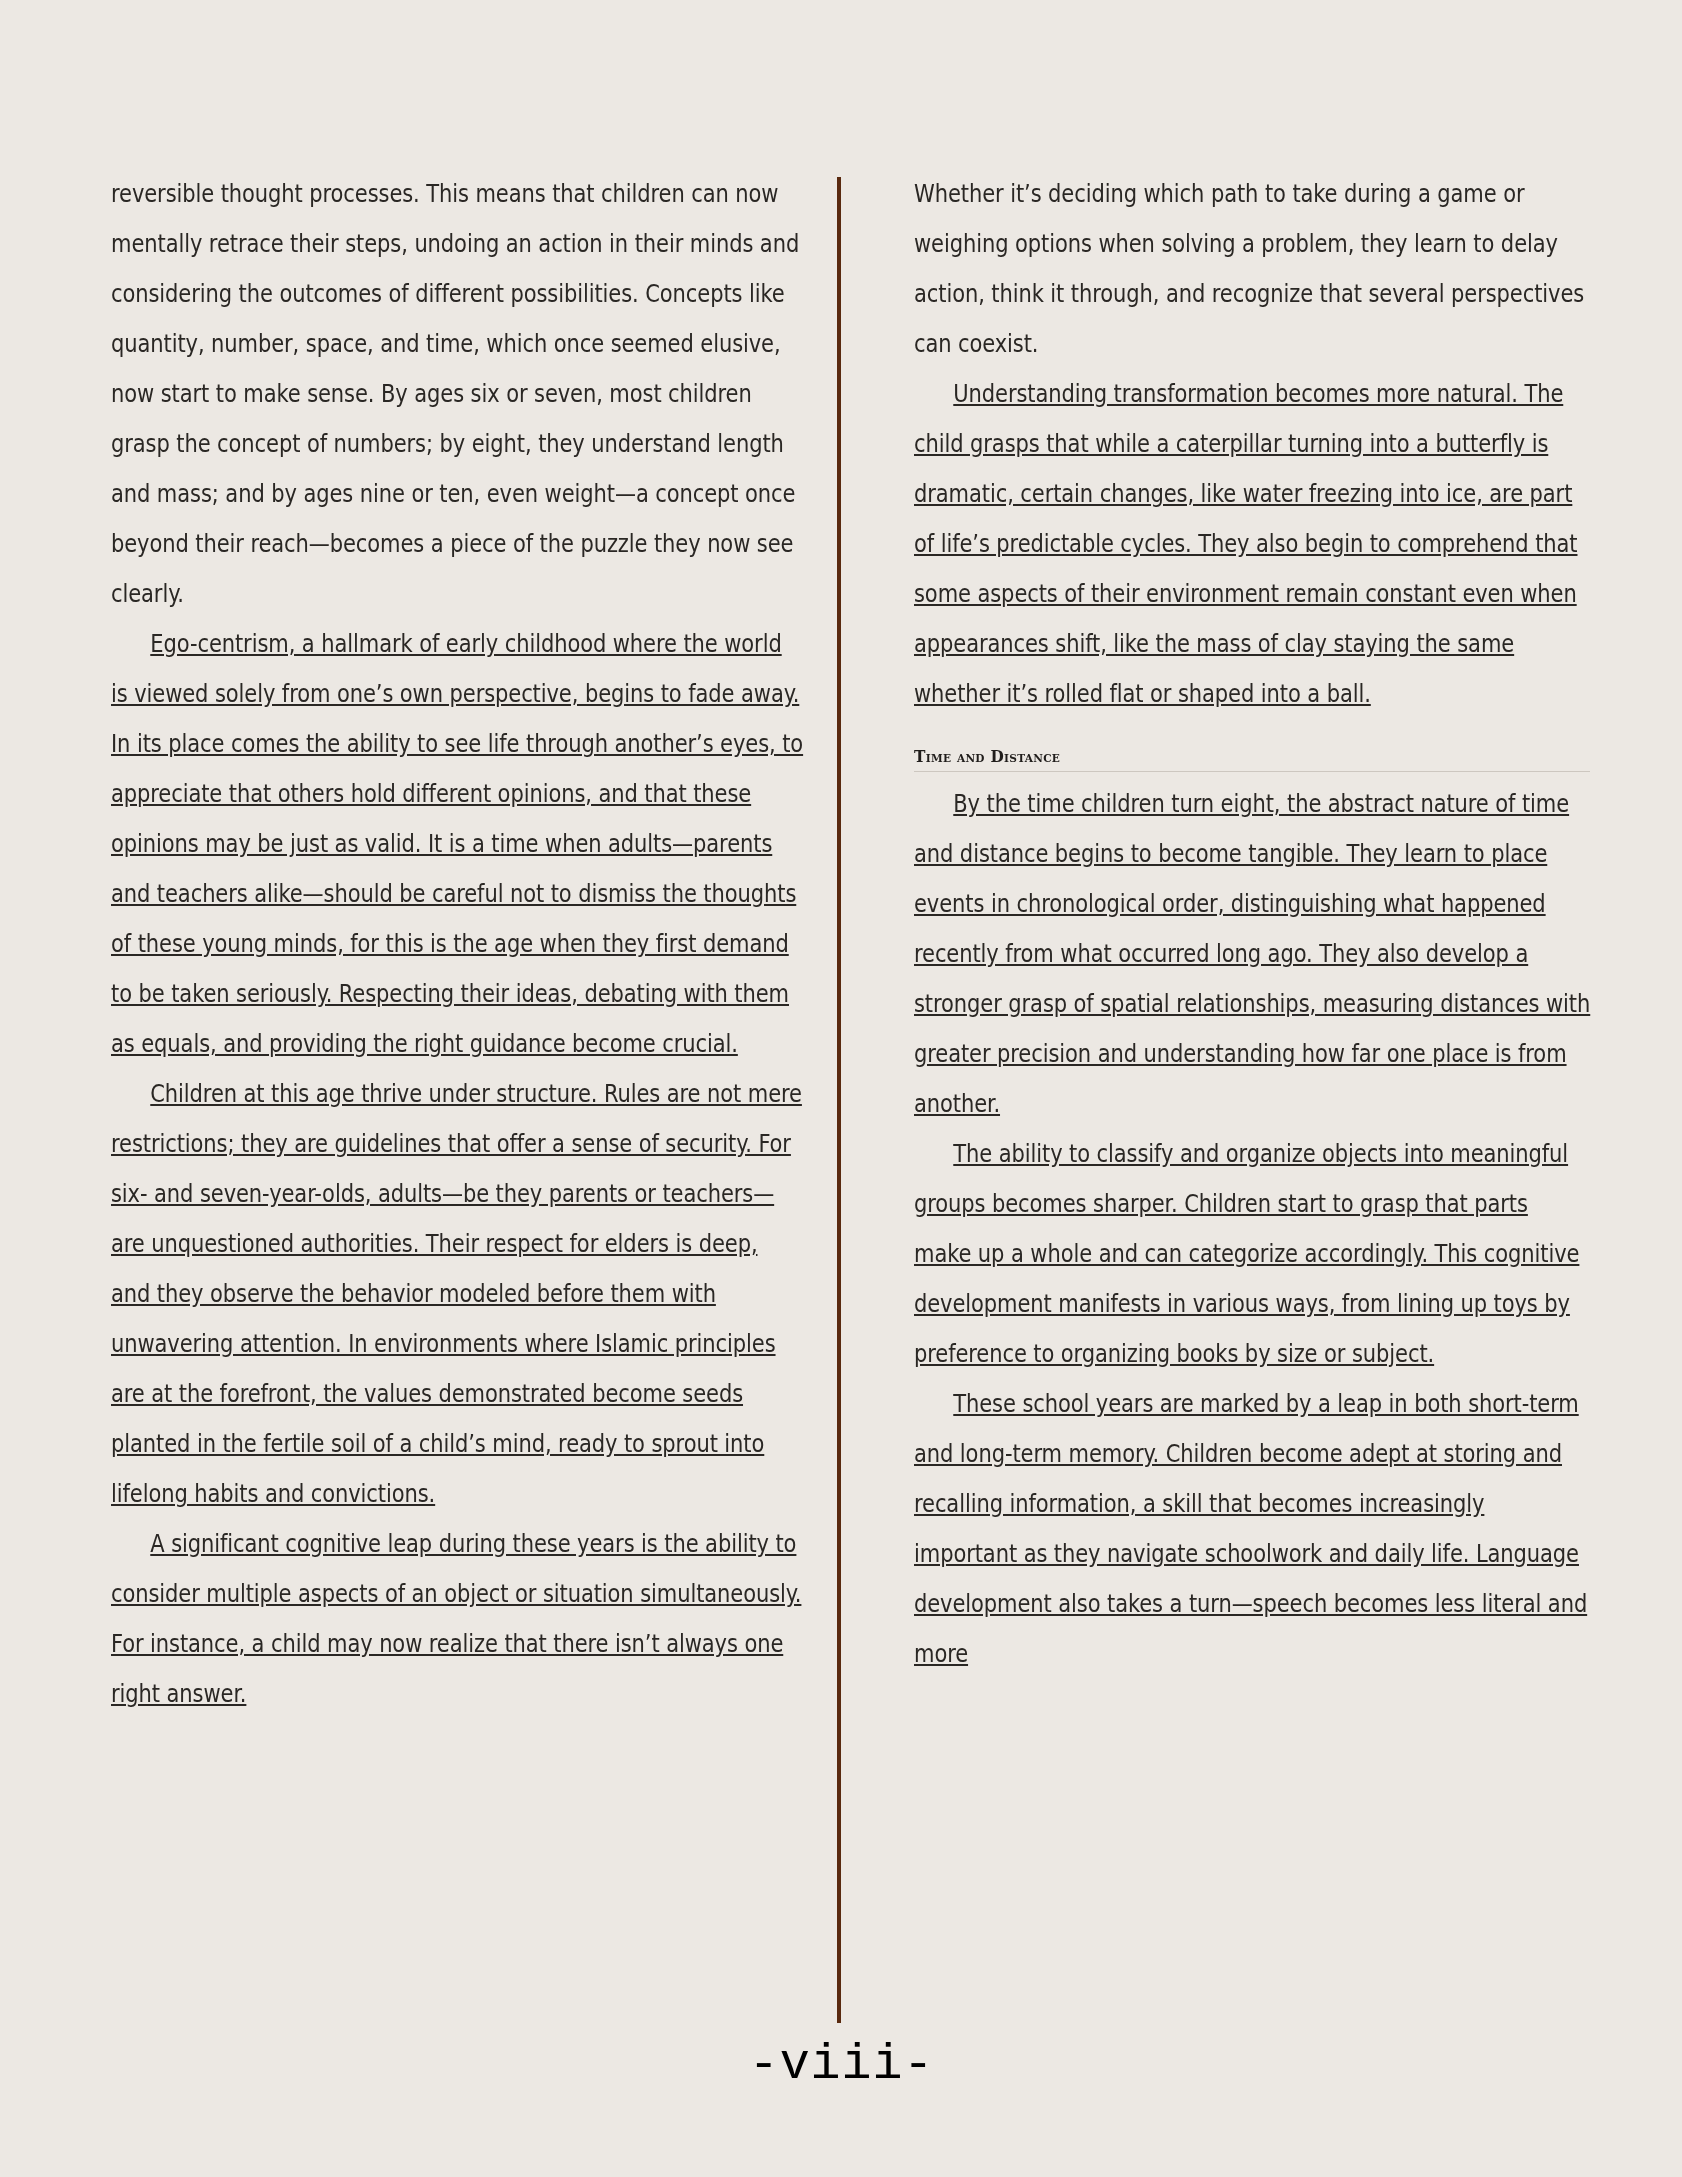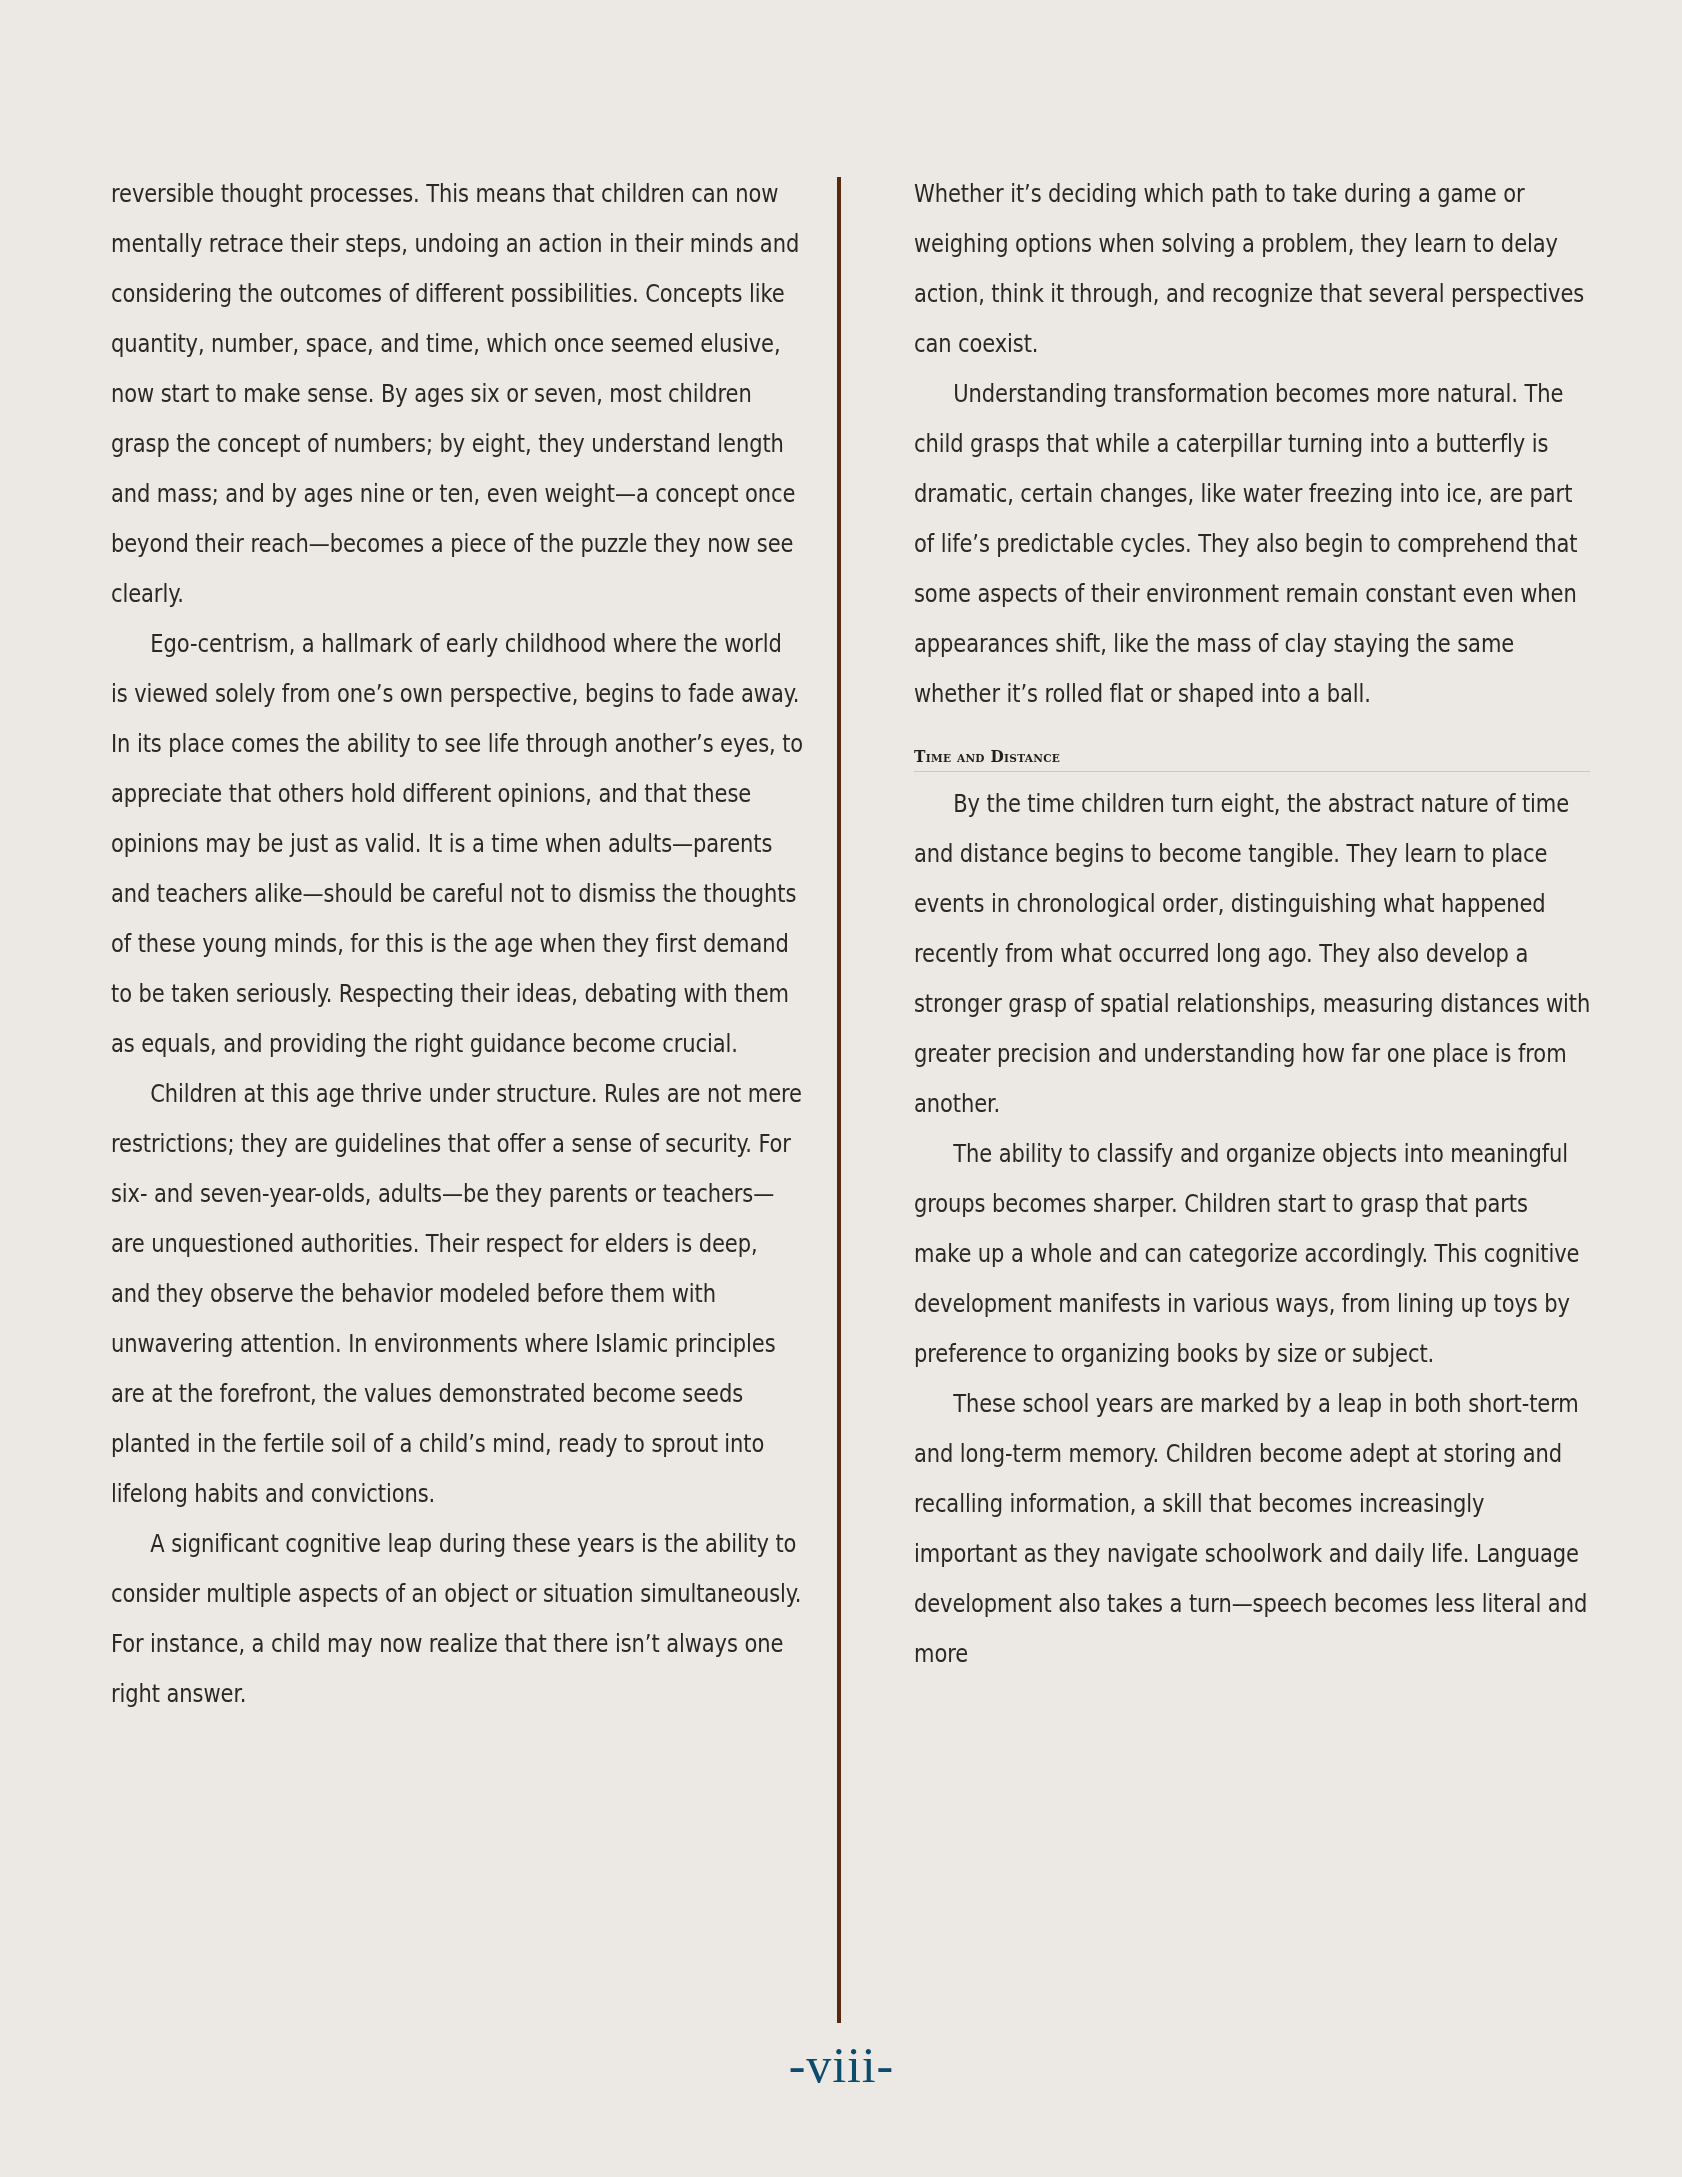--- a/index.html
+++ b/index.html
@@ -66,20 +66,21 @@
     line-height: 50px;
     letter-spacing: -0.1px;
     color: #2a2724;
     text-align: left;
     font-stretch: condensed;
     transform-origin: left top;
   }
 
   p.body.indent {
     text-indent: 42px;
+    text-decoration: underline;
   }
 
   
   .squeeze {
     display: block;
     transform: scaleX(0.935);
     transform-origin: left top;
     width: 107%;
   }
 
@@ -103,24 +104,24 @@
     transform: scaleX(0.96);
     transform-origin: left center;
   }
 
   .page-number {
     position: absolute;
     left: 0;
     top: 2036px;
     width: 1683px;
     text-align: center;
-    font-family: Liberation Serif, serif;
+    font-family: Liberation Mono, monospace;
     font-size: 50px;
     letter-spacing: 0.9px;
-    color: #0c4a6e;
+    color: #000000;
   }
 </style>
 </head>
 <body>
 
 <div class="page">
 
   <div class="columns">
 
     <div class="col col-left">

